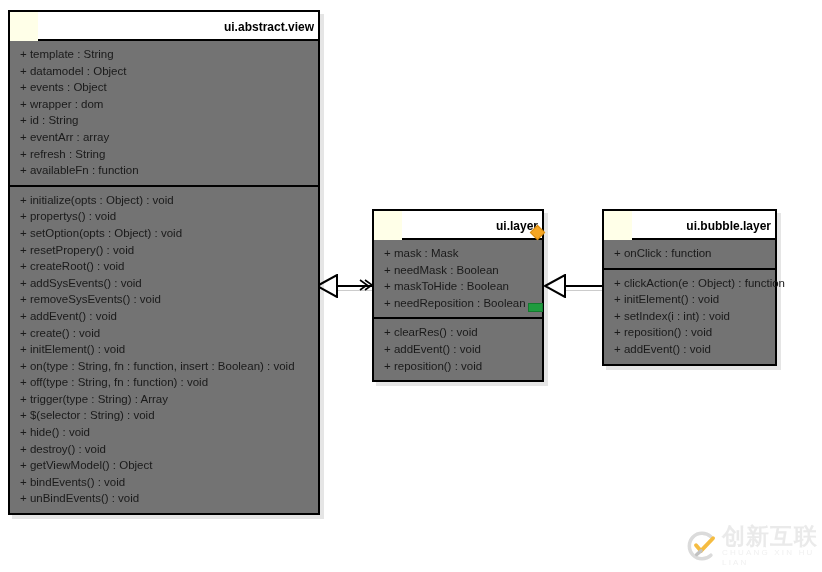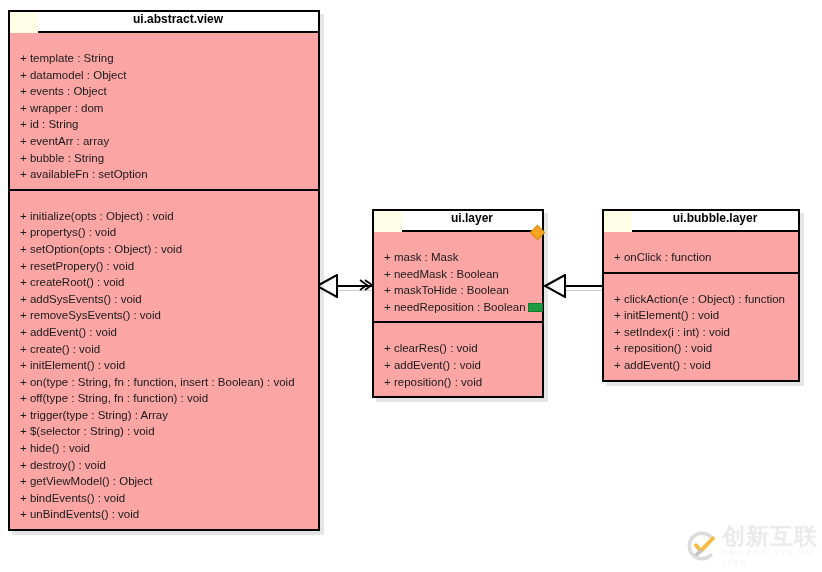--- a/index.html
+++ b/index.html
@@ -26,31 +26,31 @@
   .uml-class {
     position: absolute;
     box-sizing: border-box;
     border: 2px solid #000000;
     background: #ffffe8;
     box-shadow: 4px 4px 0 rgba(0,0,0,0.10);
   }
   .uml-header {
     background: #ffffff;
     border-bottom: 2px solid #000000;
-    text-align: center;
+    text-align: right;
     font-weight: bold;
     font-size: 12px;
     color: #000000;
-    padding: 0 4px 5px 4px;
+    padding: 8px 4px 5px 4px;
     line-height: 14px;
     margin-left: 28px;
   }
   .uml-compartment {
-    background: #fca5a5;
-    padding: 17px 0 6px 0;
+    background: #737373;
+    padding: 5px 0 6px 0;
   }
   .uml-compartment + .uml-compartment {
     border-top: 2px solid #000000;
   }
   .uml-row {
     font-size: 11.5px;
     line-height: 16.6px;
     color: #1a1a1a;
     white-space: nowrap;
     padding: 0 6px 0 10px;
@@ -144,22 +144,22 @@
   <div class="uml-class" style="left:8px; top:10px; width:312px;">
     <div class="uml-header">ui.abstract.view</div>
 
     <div class="uml-compartment">
       <div class="uml-row">+ template : String</div>
       <div class="uml-row">+ datamodel : Object</div>
       <div class="uml-row">+ events : Object</div>
       <div class="uml-row">+ wrapper : dom</div>
       <div class="uml-row">+ id : String</div>
       <div class="uml-row">+ eventArr : array</div>
-      <div class="uml-row">+ bubble : String</div>
-      <div class="uml-row">+ availableFn : setOption</div>
+      <div class="uml-row">+ refresh : String</div>
+      <div class="uml-row">+ availableFn : function</div>
     </div>
 
     <div class="uml-compartment">
       <div class="uml-row">+ initialize(opts : Object) : void</div>
       <div class="uml-row">+ propertys() : void</div>
       <div class="uml-row">+ setOption(opts : Object) : void</div>
       <div class="uml-row">+ resetPropery() : void</div>
       <div class="uml-row">+ createRoot() : void</div>
       <div class="uml-row">+ addSysEvents() : void</div>
       <div class="uml-row">+ removeSysEvents() : void</div>
@@ -191,21 +191,21 @@
     <div class="uml-compartment">
       <div class="uml-row">+ clearRes() : void</div>
       <div class="uml-row">+ addEvent() : void</div>
       <div class="uml-row">+ reposition() : void</div>
     </div>
   </div>
 
   <div class="port-diamond" style="left:532px; top:227px;"></div>
   <div class="port-square" style="left:528px; top:303px;"></div>
 
-  <div class="uml-class" style="left:602px; top:209px; width:198px;">
+  <div class="uml-class" style="left:602px; top:209px; width:175px;">
     <div class="uml-header">ui.bubble.layer</div>
 
     <div class="uml-compartment">
       <div class="uml-row">+ onClick : function</div>
     </div>
 
     <div class="uml-compartment">
       <div class="uml-row">+ clickAction(e : Object) : function</div>
       <div class="uml-row">+ initElement() : void</div>
       <div class="uml-row">+ setIndex(i : int) : void</div>

